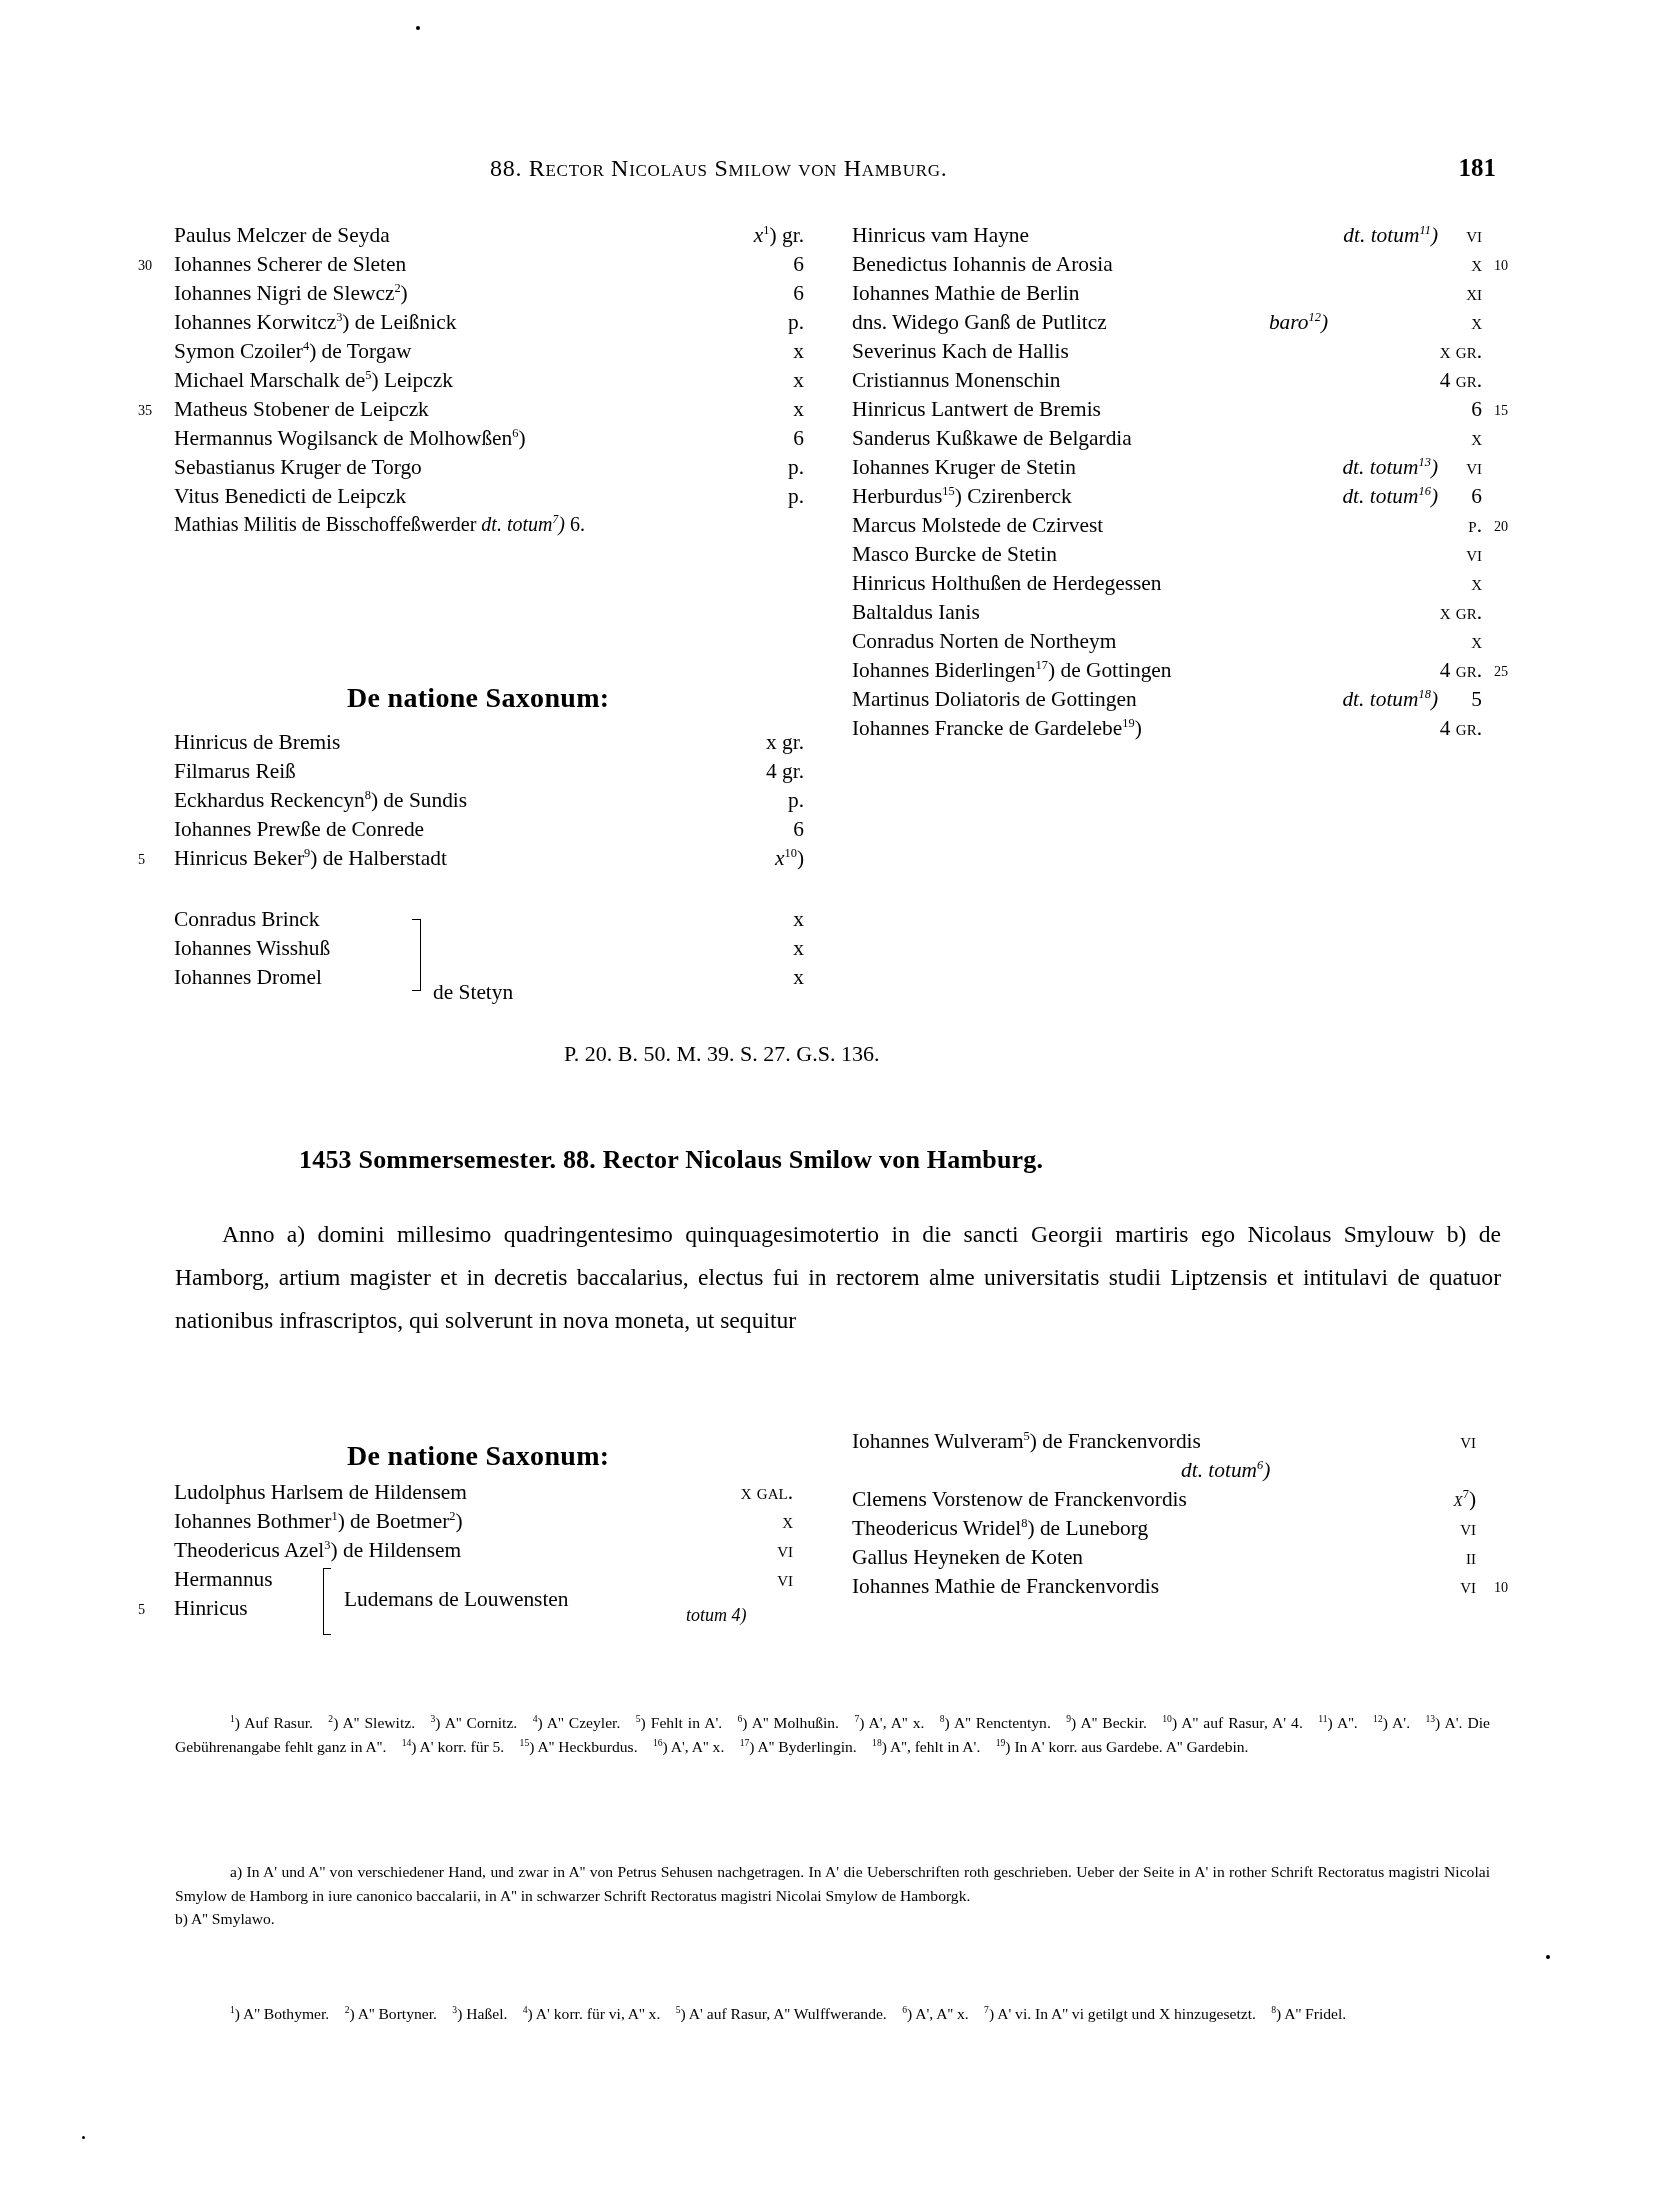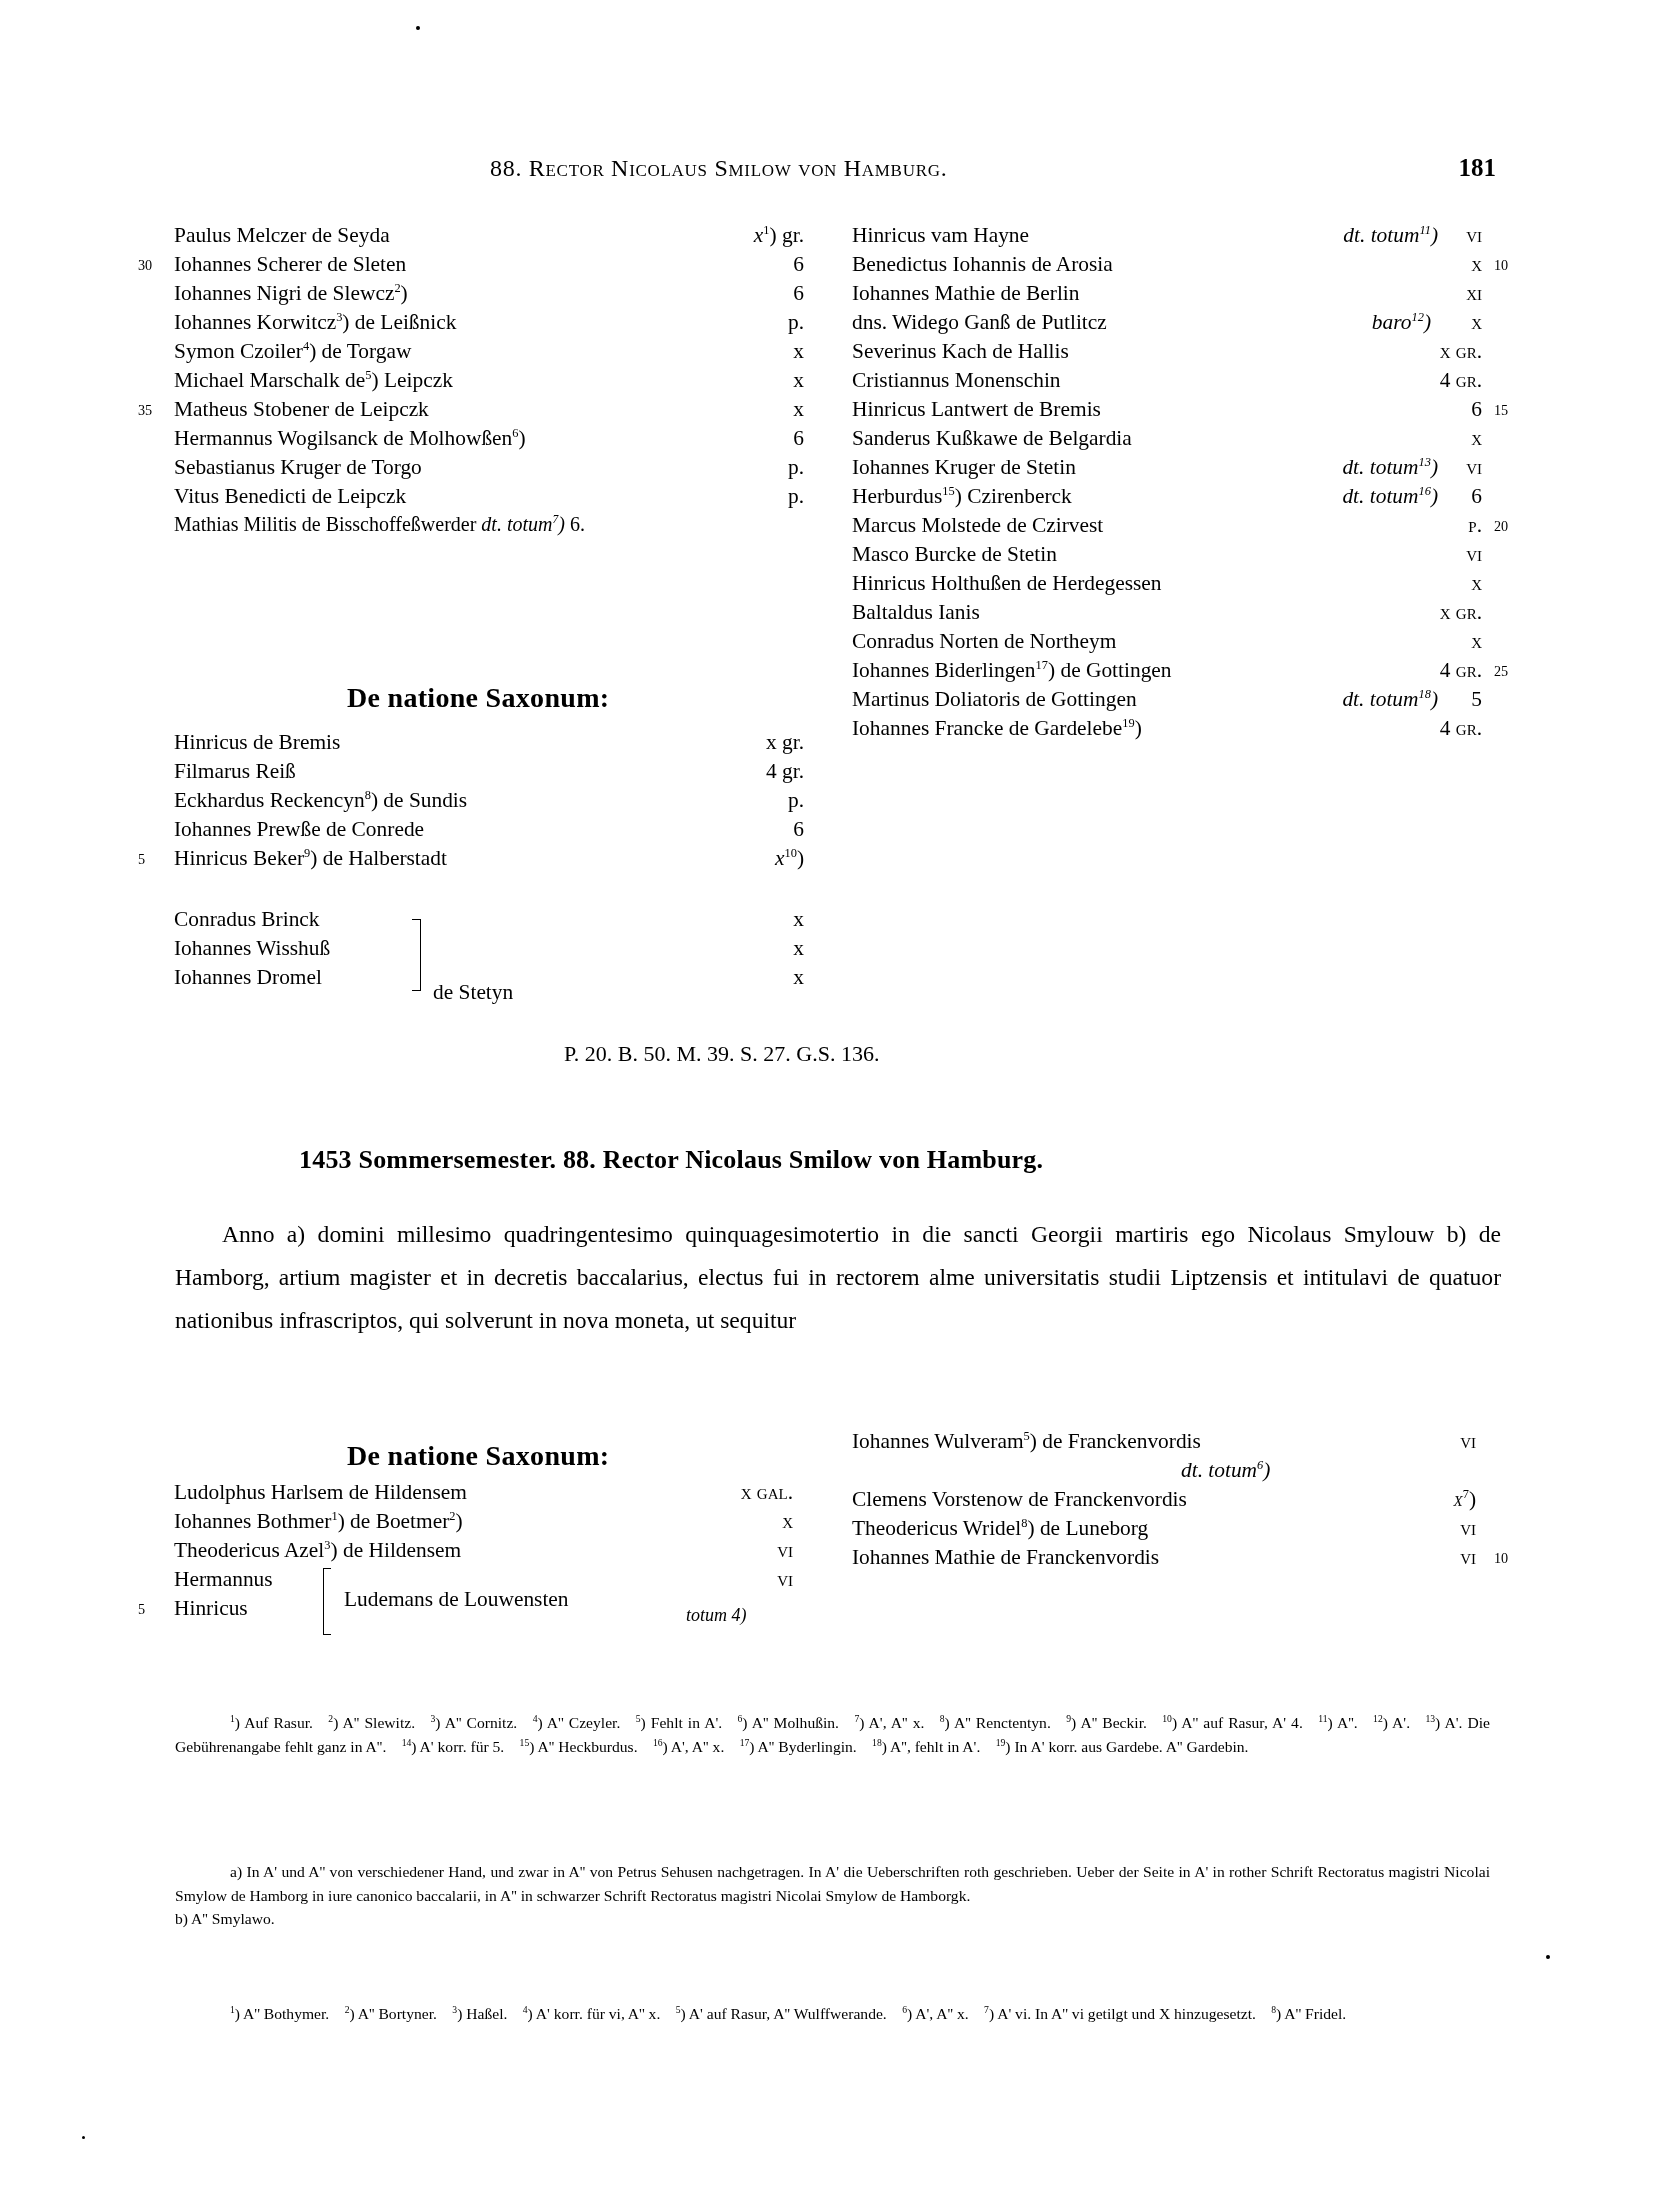--- a/index.html
+++ b/index.html
@@ -246,21 +246,21 @@
         <span class="lineno right" style="left:642px;">10</span>
         <span class="nm">Benedictus Iohannis de Arosia</span>
         <span class="amt sc" style="left:493px;width:137px;">x</span>
       </div>
       <div class="entry">
         <span class="nm">Iohannes Mathie de Berlin</span>
         <span class="amt sc" style="left:493px;width:137px;">xi</span>
       </div>
       <div class="entry">
         <span class="nm">dns. Widego Ganß de Putlitcz</span>
-        <span class="amt it" style="left:300px;width:279px;text-align:right;">baro<sup>12</sup>)</span>
+        <span class="amt it" style="left:307px;width:279px;text-align:center;">baro<sup>12</sup>)</span>
         <span class="amt sc" style="left:493px;width:137px;">x</span>
       </div>
       <div class="entry">
         <span class="nm">Severinus Kach de Hallis</span>
         <span class="amt sc" style="left:493px;width:137px;">x gr.</span>
       </div>
       <div class="entry">
         <span class="nm">Cristiannus Monenschin</span>
         <span class="amt sc" style="left:493px;width:137px;">4 gr.</span>
       </div>
@@ -371,20 +371,24 @@
       </div>
       <div class="entry">
         <span class="nm">Clemens Vorstenow de Franckenvordis</span>
         <span class="amt sc" style="left:493px;width:131px;"><i>x</i><sup>7</sup>)</span>
       </div>
       <div class="entry">
         <span class="nm">Theodericus Wridel<sup>8</sup>) de Luneborg</span>
         <span class="amt sc" style="left:493px;width:131px;">vi</span>
       </div>
       <div class="entry">
+        <span class="nm">Gallus Heyneken de Koten</span>
+        <span class="amt sc" style="left:493px;width:131px;">ii</span>
+      </div>
+      <div class="entry">
         <span class="lineno right" style="left:642px;">10</span>
         <span class="nm">Iohannes Mathie de Franckenvordis</span>
         <span class="amt sc" style="left:493px;width:131px;">vi</span>
       </div>
     </div>
 
   <div class="fnblock" id="fn-upper" style="left:175px;top:1711px;"><span class="fi"></span><sup>1</sup>) <span>Auf Rasur.</span><span class="fn-sp"></span><span class="fn-sp"></span><sup>2</sup>) <span>A'' Slewitz.</span><span class="fn-sp"></span><span class="fn-sp"></span><sup>3</sup>) <span>A'' Cornitz.</span><span class="fn-sp"></span><span class="fn-sp"></span><sup>4</sup>) <span>A'' Czeyler.</span><span class="fn-sp"></span><span class="fn-sp"></span><sup>5</sup>) <span>Fehlt in A'.</span><span class="fn-sp"></span><span class="fn-sp"></span><sup>6</sup>) <span>A'' Molhußin.</span><span class="fn-sp"></span><span class="fn-sp"></span><sup>7</sup>) <span>A', A'' x.</span><span class="fn-sp"></span><span class="fn-sp"></span><sup>8</sup>) <span>A'' Renctentyn.</span><span class="fn-sp"></span><span class="fn-sp"></span><sup>9</sup>) <span>A'' Beckir.</span><span class="fn-sp"></span><span class="fn-sp"></span><sup>10</sup>) <span>A'' auf Rasur, A' 4.</span><span class="fn-sp"></span><span class="fn-sp"></span><sup>11</sup>) <span>A''.</span><span class="fn-sp"></span><span class="fn-sp"></span><sup>12</sup>) <span>A'.</span><span class="fn-sp"></span><span class="fn-sp"></span><sup>13</sup>) <span>A'. Die Gebührenangabe fehlt ganz in A''.</span><span class="fn-sp"></span><span class="fn-sp"></span><sup>14</sup>) <span>A' korr. für 5.</span><span class="fn-sp"></span><span class="fn-sp"></span><sup>15</sup>) <span>A'' Heckburdus.</span><span class="fn-sp"></span><span class="fn-sp"></span><sup>16</sup>) <span>A', A'' x.</span><span class="fn-sp"></span><span class="fn-sp"></span><sup>17</sup>) <span>A'' Byderlingin.</span><span class="fn-sp"></span><span class="fn-sp"></span><sup>18</sup>) <span>A'', fehlt in A'.</span><span class="fn-sp"></span><span class="fn-sp"></span><sup>19</sup>) <span>In A' korr. aus Gardebe.  A'' Gardebin.</span><span class="fn-sp"></span><span class="fn-sp"></span></div>
 
   <div class="fnblock" id="fn-alpha" style="left:175px;top:1860px;"><span class="fi"></span><span>a)</span> <span>In A' und A'' von verschiedener Hand, und zwar in A'' von Petrus Sehusen nachgetragen.  In A' die Ueberschriften roth geschrieben.  Ueber der Seite in A' in rother Schrift Rectoratus magistri Nicolai Smylow de Hamborg in iure canonico baccalarii, in A'' in schwarzer Schrift Rectoratus magistri Nicolai Smylow de Hamborgk.</span><br><span>b)</span> <span>A'' Smylawo.</span></div>
 

